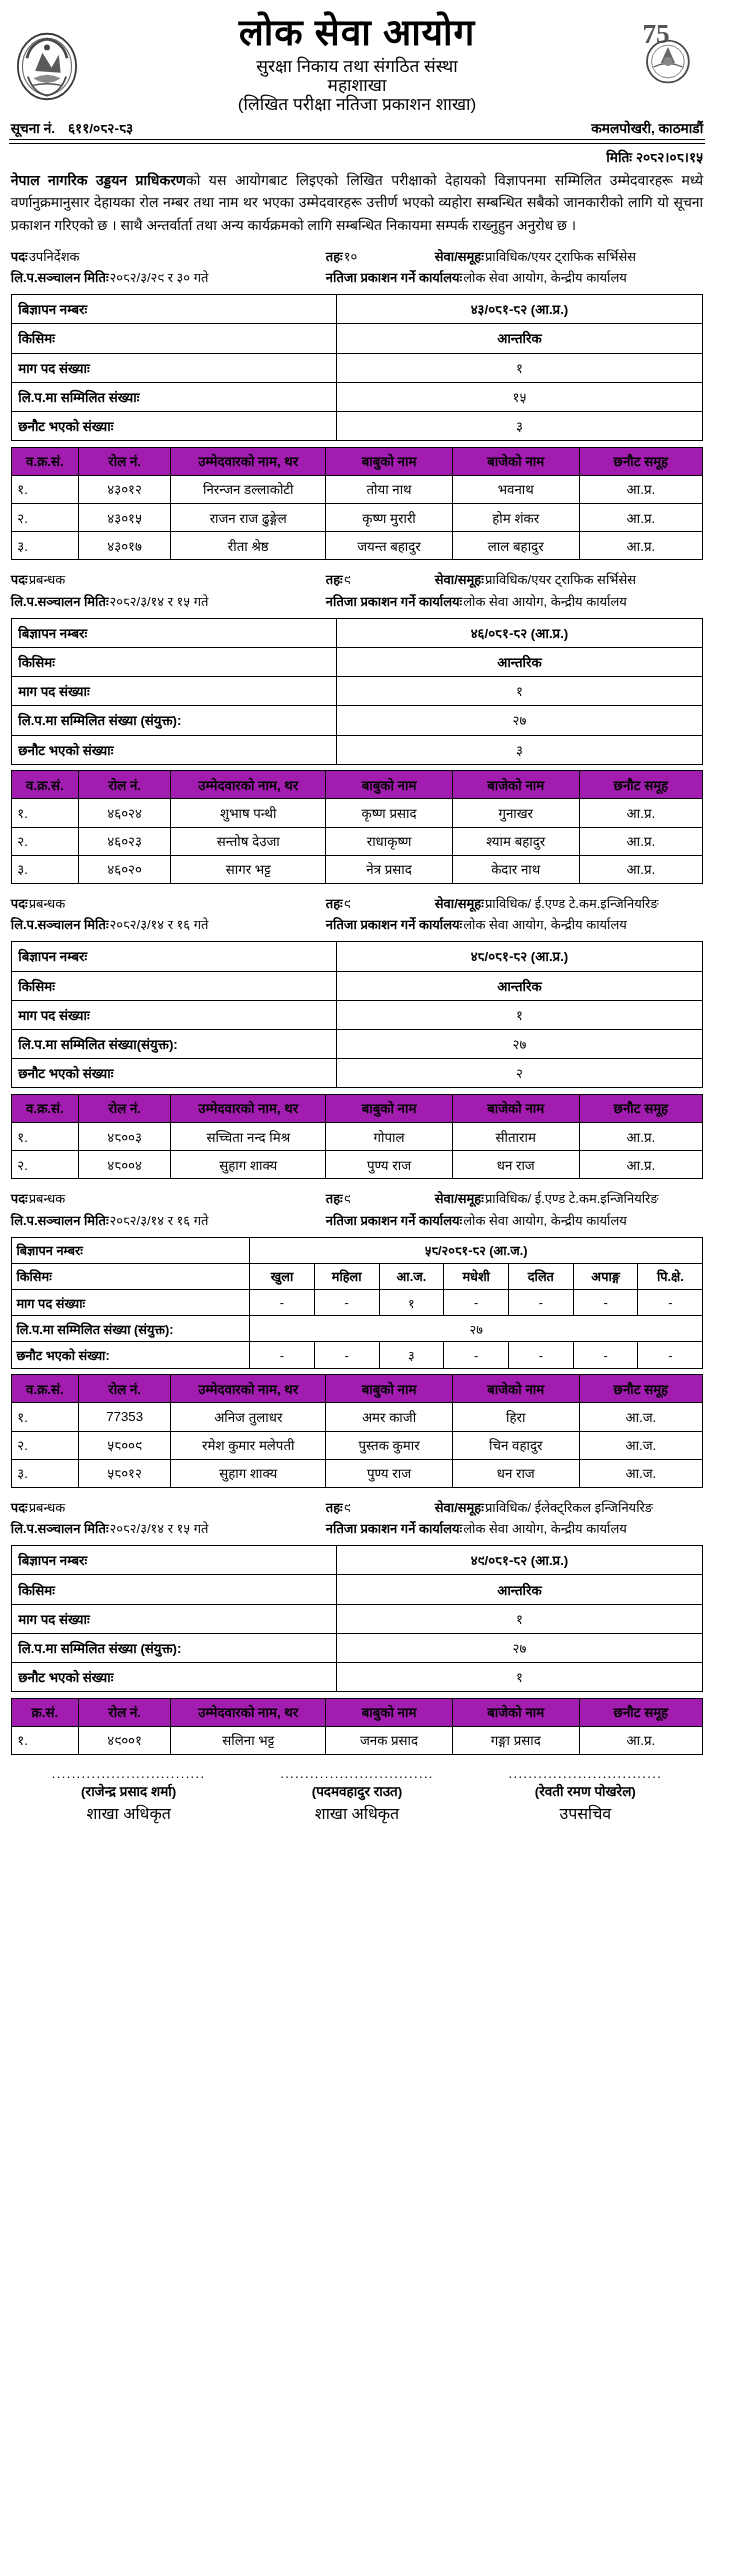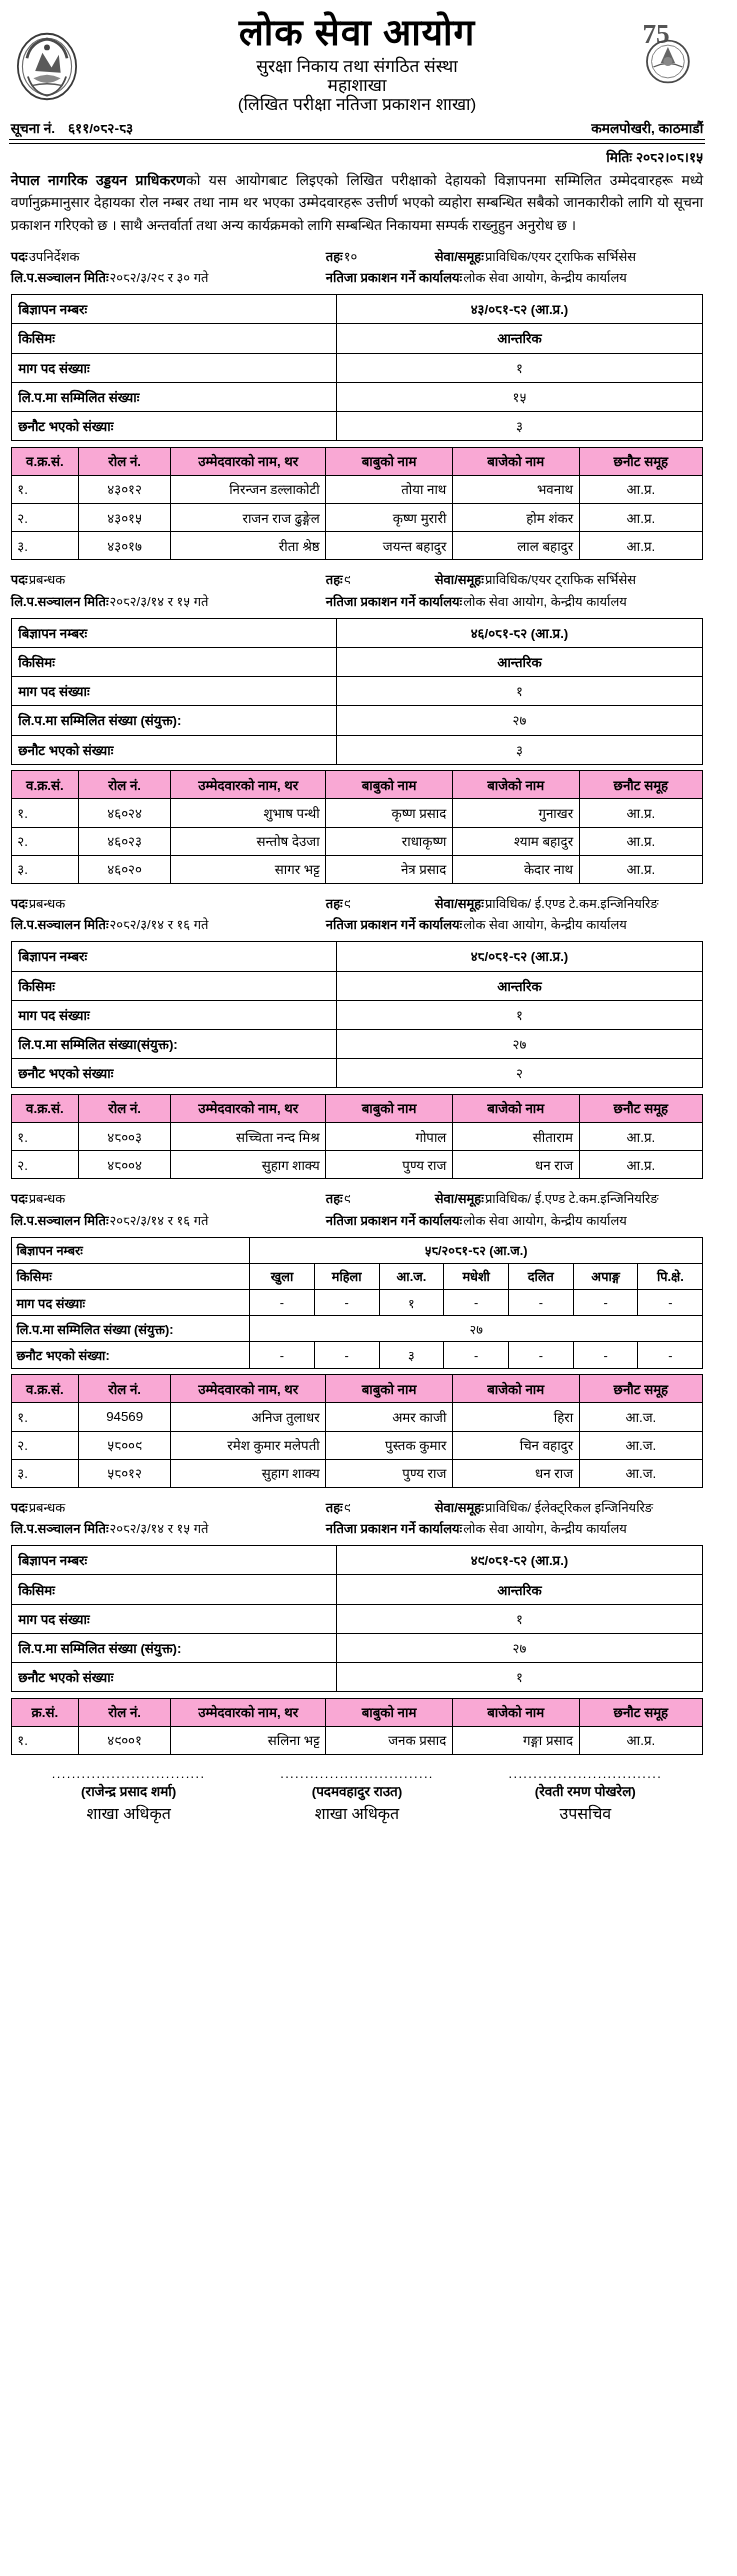--- a/index.html
+++ b/index.html
@@ -144,27 +144,27 @@
   table.quota td.num { font-weight: normal; }
 
   
   table.cand td, table.cand th {
     border: 1.3px solid #000;
     font-size: 13.3px;
     padding: 4.6px 5.5px;
     height: 18px;
   }
   table.cand thead th {
-    background: #f9a8d4;
+    background: #a21caf;
     font-weight: bold;
     text-align: center;
   }
   table.cand td.sn   { text-align: left; }
   table.cand td.roll { text-align: center; }
-  table.cand td.nm   { text-align: right; }
+  table.cand td.nm   { text-align: center; }
   table.cand td.grp  { text-align: center; }
   .col-sn   { width: 9%; }
   .col-roll { width: 13%; }
   .col-name { width: 23%; }
   .col-fa   { width: 18.5%; }
   .col-gfa  { width: 18.5%; }
   .col-grp  { width: 18%; }
 
   
   .sign-row {
@@ -522,21 +522,21 @@
               <th class="col-roll">रोल नं.</th>
               <th class="col-name">उम्मेदवारको नाम, थर</th>
               <th class="col-fa">बाबुको नाम</th>
               <th class="col-gfa">बाजेको नाम</th>
               <th class="col-grp">छनौट समूह</th>
             </tr>
           </thead>
           <tbody>
             <tr>
               <td class="sn">१.</td>
-              <td class="roll">94569</td>
+              <td class="roll">77353</td>
               <td class="nm">अनिज तुलाधर</td>
               <td class="nm">अमर काजी</td>
               <td class="nm">हिरा</td>
               <td class="grp">आ.ज.</td>
             </tr>
             <tr>
               <td class="sn">२.</td>
               <td class="roll">५८००९</td>
               <td class="nm">रमेश कुमार मलेपती</td>
               <td class="nm">पुस्तक कुमार</td>

